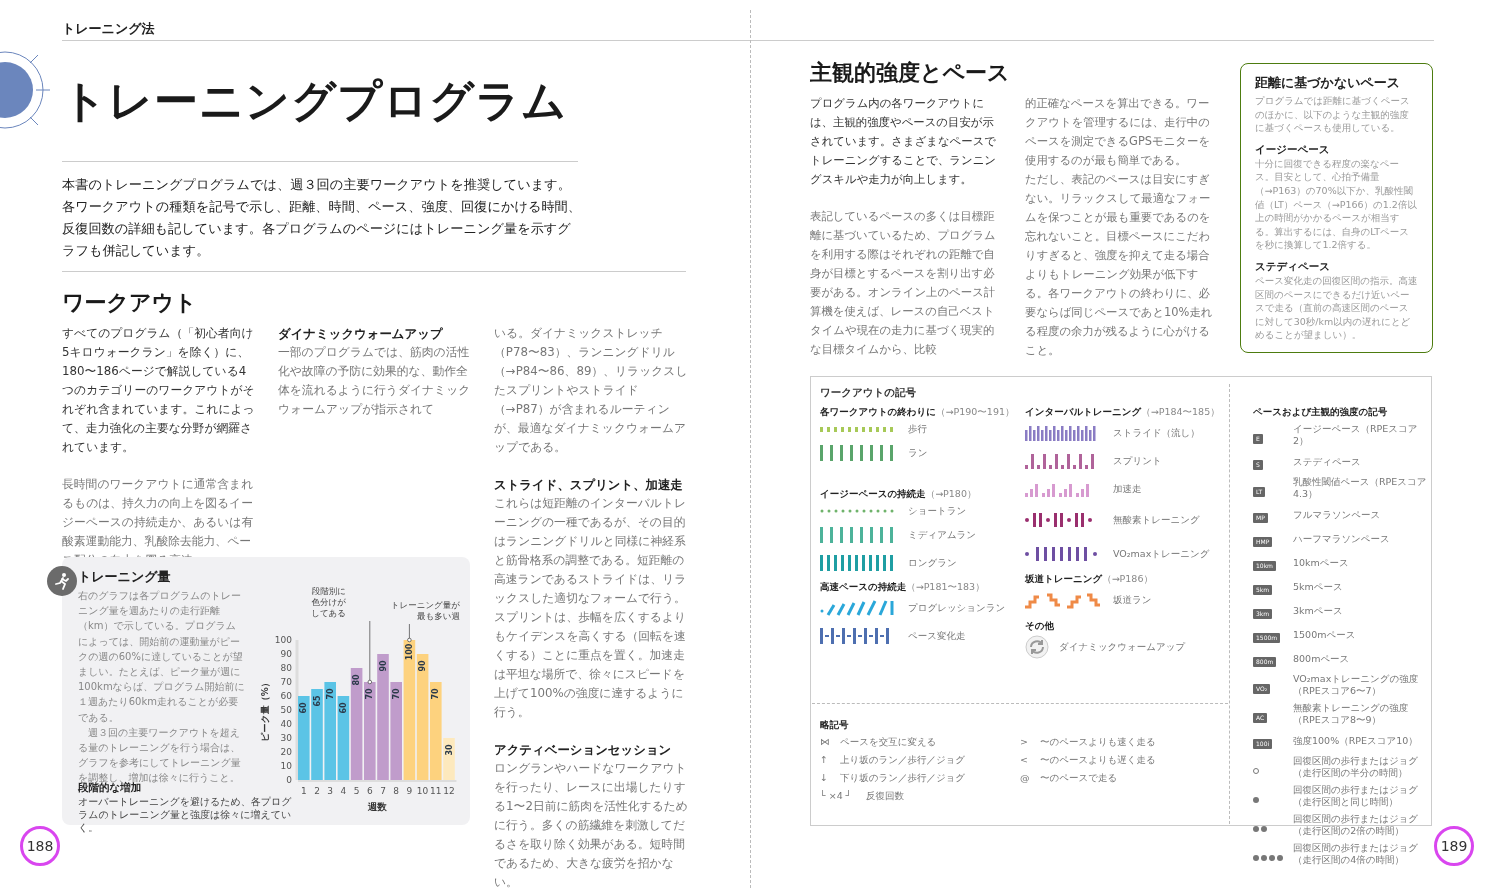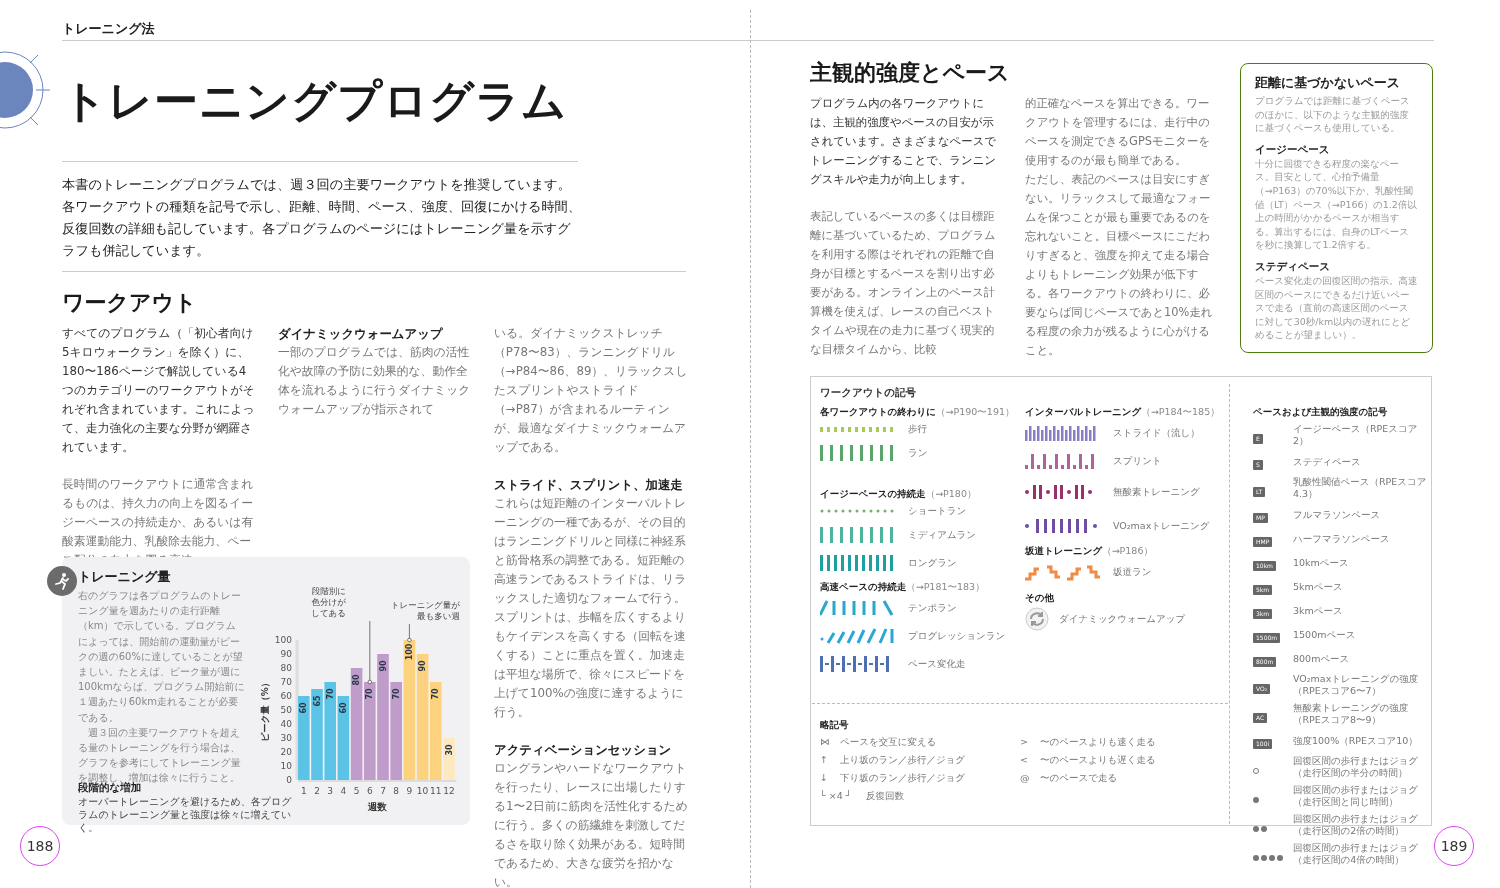--- a/index.html
+++ b/index.html
@@ -16,21 +16,21 @@
 .col .sub{font-weight:bold;color:#222;font-size:12.4px;margin-top:0}
 .col p{margin-bottom:18px}
 .col p.tight{margin-bottom:0}
 .chartbox{left:62px;top:557px;width:408px;height:268px;background:#f1f1f3;border-radius:8px}
 .runner{left:47px;top:566px;width:30px;height:30px;border-radius:50%;background:#6b6b6b;color:#fff;display:flex;align-items:center;justify-content:center;font-size:16px}
 .cb-title{left:78px;top:568px;font-size:13px;font-weight:bold;color:#222}
 .cb-text{left:78px;top:588px;width:168px;font-size:10px;line-height:15.2px;color:#888}
 .cb-sub{left:78px;top:781px;font-size:10.5px;font-weight:bold;color:#222}
 .cb-sub2{left:78px;top:795px;width:220px;font-size:10px;line-height:13px;color:#444}
 .chart{left:258px;top:580px;width:210px;height:240px}
-.pagenum{width:40px;height:40px;border:1px solid #d946ef;border-radius:50%;display:flex;align-items:center;justify-content:center;font-size:14px;color:#333}
+.pagenum{width:40px;height:40px;border:3px solid #d946ef;border-radius:50%;display:flex;align-items:center;justify-content:center;font-size:14px;color:#333}
 .sidebar{left:1240px;top:63px;width:193px;height:290px;border:1px solid #4d7c0f;border-radius:8px;padding:10px 14px}
 .sidebar h3{font-size:13px;font-weight:bold;color:#222;margin-bottom:2px}
 .sidebar h4{font-size:10.5px;font-weight:bold;color:#222;margin-top:8px}
 .sidebar p{font-size:9.5px;line-height:13.6px;color:#999}
 .legendbox{left:810px;top:376px;width:622px;height:450px;border:1px solid #ccc}
 .lg-h{font-size:10.5px;font-weight:bold;color:#333}
 .lg-cat{font-size:9.5px;font-weight:bold;color:#222}
 .lg-cat span{font-weight:normal;color:#888}
 .sym-row{display:flex;align-items:center;height:28px}
 .sym{width:80px;height:18px;margin-right:8px}
@@ -275,34 +275,20 @@
           <rect x="56" y="1" width="3" height="16"></rect>
           <rect x="63" y="1" width="3" height="16"></rect>
           <rect x="70" y="1" width="3" height="16"></rect>
         </g>
       </svg>
     <span class="sym-label">ロングラン</span>
   </div>
   <div class="lg-cat" style="margin-top:4px"><b>高速ペースの持続走</b><span>（→P181〜183）</span></div>
   <div class="sym-row">
     <svg class="sym" viewBox="0 0 80 18">
-        <g stroke="#2aa7c9" stroke-width="3">
-          <line x1="0" y1="16" x2="7" y2="2"></line>
-          <line x1="14" y1="2" x2="14" y2="16"></line>
-          <line x1="24" y1="2" x2="24" y2="16"></line>
-          <line x1="34" y1="2" x2="34" y2="16"></line>
-          <line x1="44" y1="2" x2="44" y2="16"></line>
-          <line x1="54" y1="2" x2="54" y2="16"></line>
-          <line x1="64" y1="2" x2="72" y2="16"></line>
-        </g>
-      </svg>
-    <span class="sym-label">テンポラン</span>
-  </div>
-  <div class="sym-row">
-    <svg class="sym" viewBox="0 0 80 18">
         <g stroke="#2aa7d9" stroke-width="3">
           <circle cx="2" cy="12" r="1.5" fill="#2aa7d9" stroke="none"></circle>
           <line x1="8" y1="16" x2="14" y2="6"></line>
           <line x1="18" y1="16" x2="24" y2="5"></line>
           <line x1="28" y1="16" x2="34" y2="4"></line>
           <line x1="38" y1="16" x2="44" y2="3"></line>
           <line x1="48" y1="16" x2="55" y2="2"></line>
           <line x1="60" y1="16" x2="66" y2="2"></line>
           <line x1="72" y1="2" x2="72" y2="16"></line>
         </g>
@@ -370,20 +356,39 @@
           <rect x="36" y="13" width="3" height="4"></rect>
           <rect x="42" y="2" width="3" height="15"></rect>
           <rect x="48" y="13" width="3" height="4"></rect>
           <rect x="54" y="2" width="3" height="15"></rect>
           <rect x="60" y="13" width="3" height="4"></rect>
           <rect x="66" y="2" width="3" height="15"></rect>
         </g>
       </svg>
     <span class="sym-label">スプリント</span>
   </div>
+  <div class="sym-row">
+    <svg class="sym" viewBox="0 0 80 18">
+        <g fill="#d79ad0">
+          <rect x="0" y="13" width="3" height="4"></rect>
+          <rect x="5" y="9" width="3" height="8"></rect>
+          <rect x="10" y="4" width="3" height="13"></rect>
+          <rect x="17" y="13" width="3" height="4"></rect>
+          <rect x="22" y="9" width="3" height="8"></rect>
+          <rect x="27" y="4" width="3" height="13"></rect>
+          <rect x="34" y="13" width="3" height="4"></rect>
+          <rect x="39" y="9" width="3" height="8"></rect>
+          <rect x="44" y="4" width="3" height="13"></rect>
+          <rect x="51" y="13" width="3" height="4"></rect>
+          <rect x="56" y="9" width="3" height="8"></rect>
+          <rect x="61" y="4" width="3" height="13"></rect>
+        </g>
+      </svg>
+    <span class="sym-label">加速走</span>
+  </div>
   <div class="sym-row" style="height:34px">
     <svg class="sym" viewBox="0 0 80 18">
         <g fill="#9a2f6e">
           <circle cx="2" cy="9" r="2"></circle>
           <rect x="8" y="2" width="3" height="14"></rect>
           <rect x="14" y="2" width="3" height="14"></rect>
           <circle cx="23" cy="9" r="2"></circle>
           <rect x="29" y="2" width="3" height="14"></rect>
           <rect x="35" y="2" width="3" height="14"></rect>
           <circle cx="44" cy="9" r="2"></circle>

